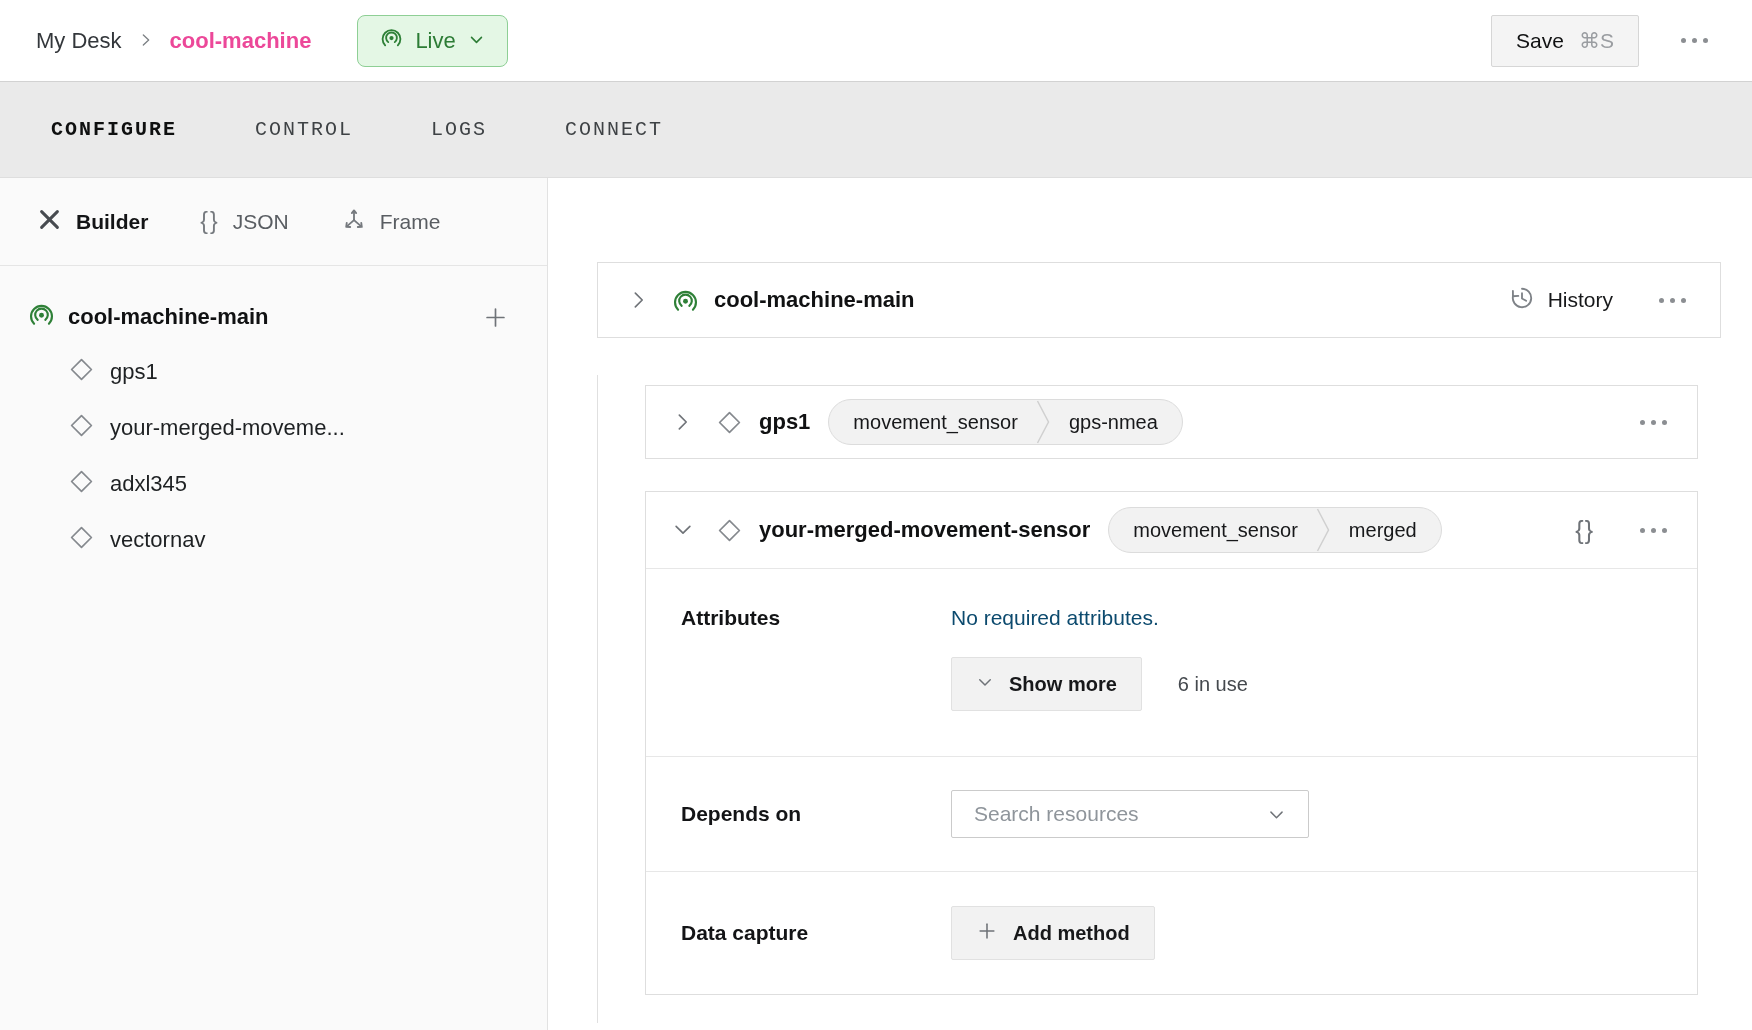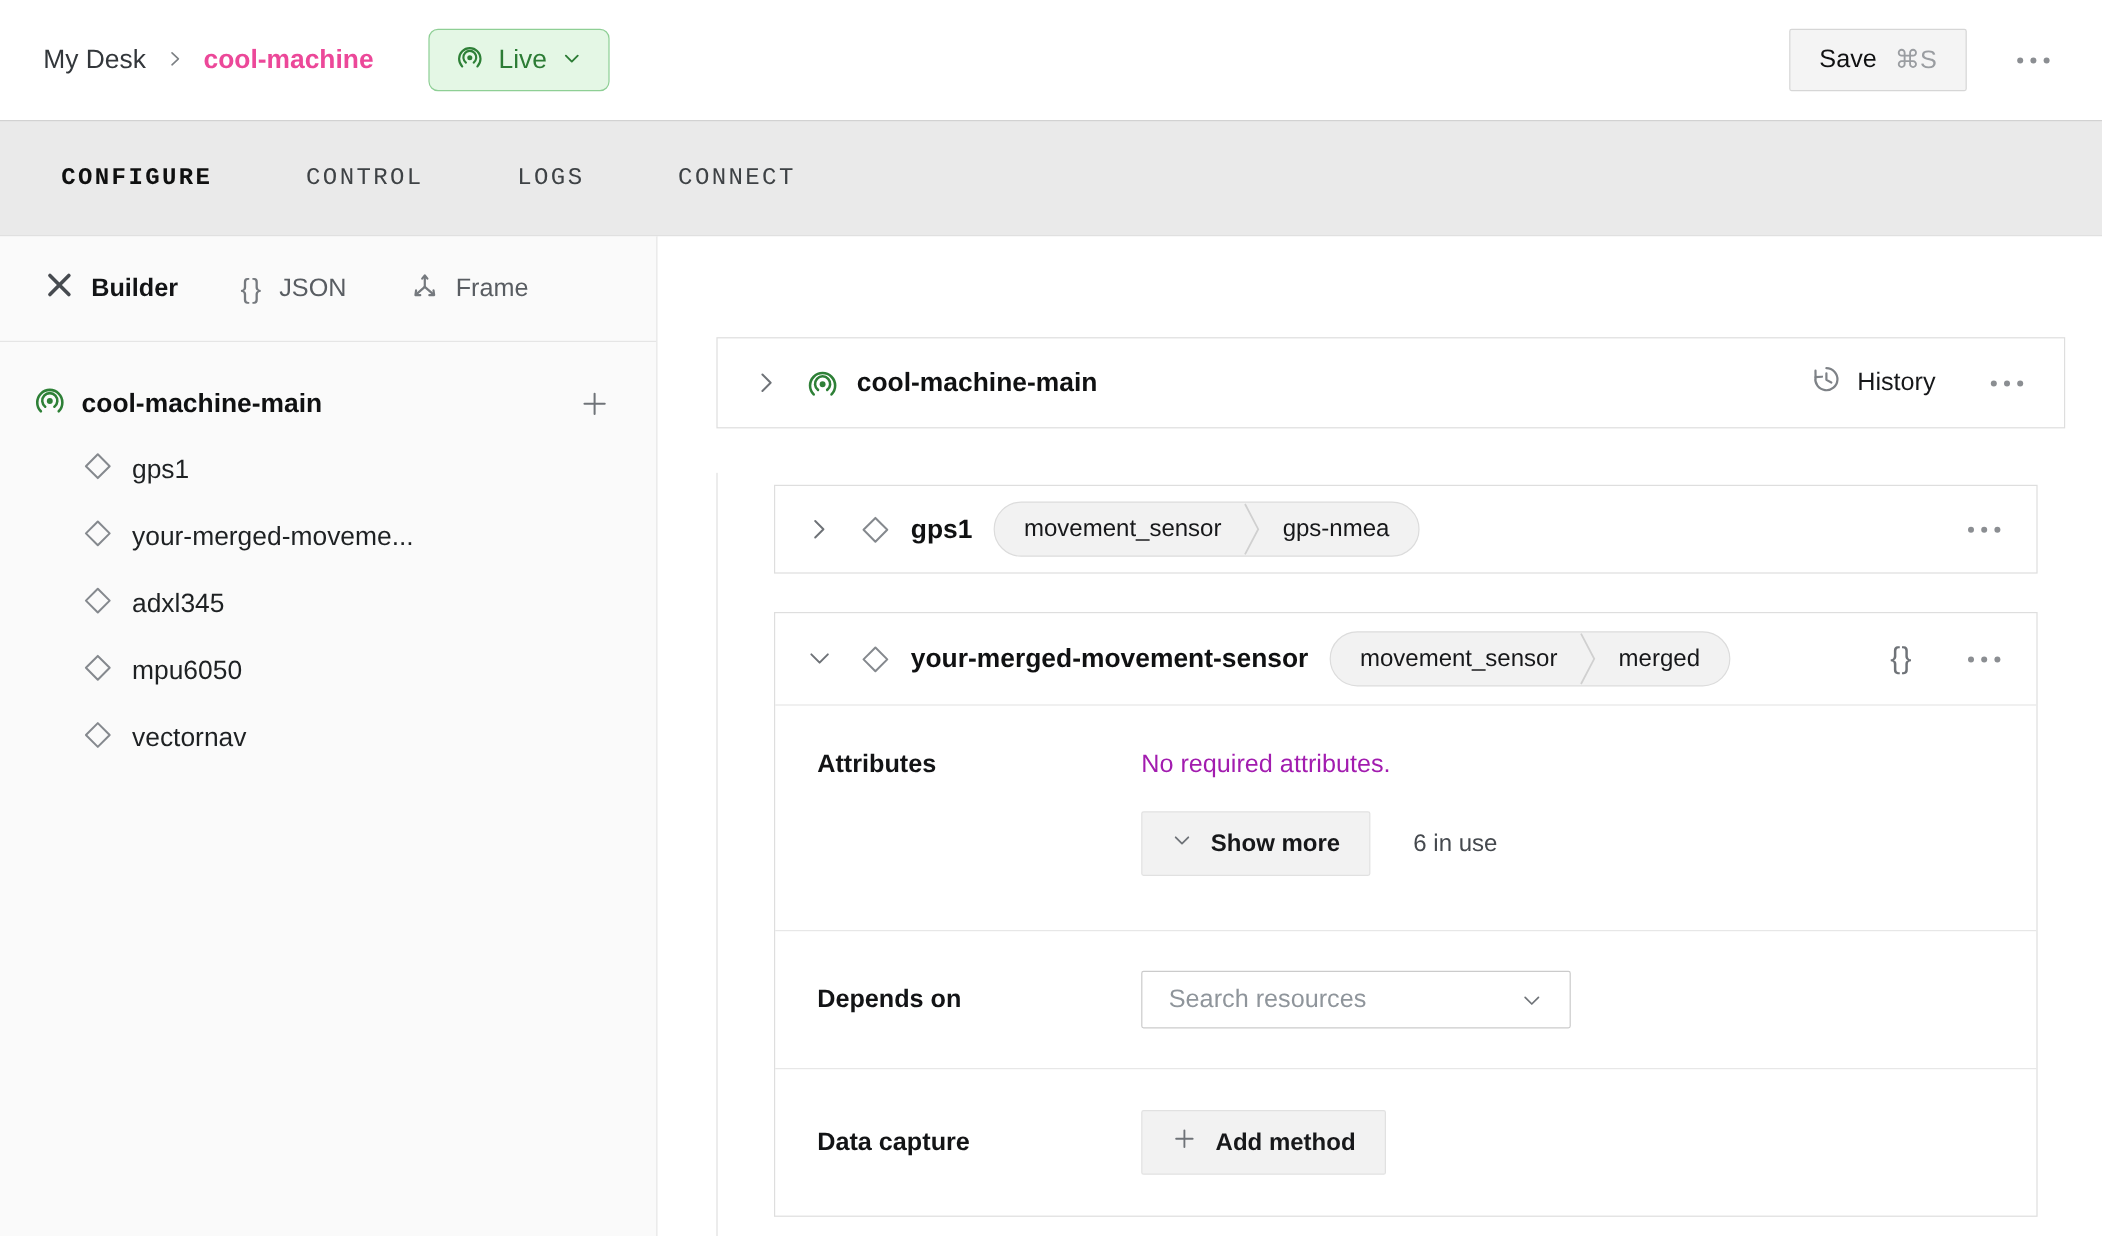--- a/index.html
+++ b/index.html
@@ -3,21 +3,21 @@
 <meta charset="utf-8">
 <style>
   * { box-sizing: border-box; margin: 0; padding: 0; }
   html, body {
     width: 1752px; height: 1030px; overflow: hidden;
     background: #ffffff; color: #141517;
     font-family: "Liberation Sans", sans-serif;
   }
 
   
-  .header { height: 100px; display: flex; align-items: center; padding: 0 40px 0 36px; background:#fff; }
+  .header { height: 81px; display: flex; align-items: center; padding: 0 40px 0 36px; background:#fff; }
   .crumb { display: flex; align-items: center; gap: 16px; font-size: 22px; color: #33373b; }
   .crumb-current { font-weight: 700; color: #ec4899; }
   .live-badge {
     margin-left: 46px; display: flex; align-items: center; gap: 12px;
     height: 52px; padding: 0 22px; border-radius: 8px;
     background: #e4f7e5; border: 1px solid #8ecf95; color: #2c7c35; font-size: 22px;
     cursor: pointer;
   }
   .header-right { margin-left: auto; display: flex; align-items: center; gap: 38px; }
   .save-btn {
@@ -83,21 +83,21 @@
   .tag-seg.last { padding-left: 18px; padding-right: 24px; text-align: center; }
   .tag-div { display: flex; align-items: center; }
 
   .icon-braces-btn { background: none; border: none; cursor: pointer; font-family: inherit; font-size: 25px; color: #6f7378; letter-spacing: 1px; }
 
   .section { display: flex; border-top: 1px solid #e7e7e7; padding-left: 35px; padding-right: 30px; }
   .sec-label { flex: 0 0 270px; font-size: 21px; font-weight: 700; color: #131416; }
   .sec-attrs { padding-top: 37px; padding-bottom: 45px; }
   .sec-depends { height: 115px; align-items: center; }
   .sec-capture { height: 123px; align-items: center; }
-  .attr-empty { font-size: 21px; color: #a21caf; }
+  .attr-empty { font-size: 21px; color: #0c4a6e; }
   .attr-row { margin-top: 27px; display: flex; align-items: center; gap: 36px; }
   .gbtn {
     display: flex; align-items: center; gap: 15px; height: 54px; padding: 0 24px;
     background: #f2f2f2; border: 1px solid #e1e1e1; border-radius: 2px;
     font-family: inherit; font-size: 20px; font-weight: 600; color: #17181a; cursor: pointer;
   }
   .inuse { font-size: 20px; color: #45494e; }
   .select-box {
     width: 358px; height: 48px; border: 1px solid #cbcbcb; background: #fff; border-radius: 2px;
     display: flex; align-items: center; padding: 0 22px; cursor: pointer;
@@ -221,28 +221,20 @@
         </span>
         <span>your-merged-moveme...</span>
       </div>
       <div class="tree-item">
         <span>
           <svg width="27" height="27" viewBox="0 0 24 24" fill="none" stroke="#85898e" stroke-width="1.5" stroke-linejoin="round">
               <path d="M12 3.2 L20.8 12 L12 20.8 L3.2 12 Z"></path>
             </svg>
         </span>
         <span>adxl345</span>
-      </div>
-      <div class="tree-item">
-        <span>
-          <svg width="27" height="27" viewBox="0 0 24 24" fill="none" stroke="#85898e" stroke-width="1.5" stroke-linejoin="round">
-              <path d="M12 3.2 L20.8 12 L12 20.8 L3.2 12 Z"></path>
-            </svg>
-        </span>
-        <span>mpu6050</span>
       </div>
       <div class="tree-item">
         <span>
           <svg width="27" height="27" viewBox="0 0 24 24" fill="none" stroke="#85898e" stroke-width="1.5" stroke-linejoin="round">
               <path d="M12 3.2 L20.8 12 L12 20.8 L3.2 12 Z"></path>
             </svg>
         </span>
         <span>vectornav</span>
       </div>
     </div>

